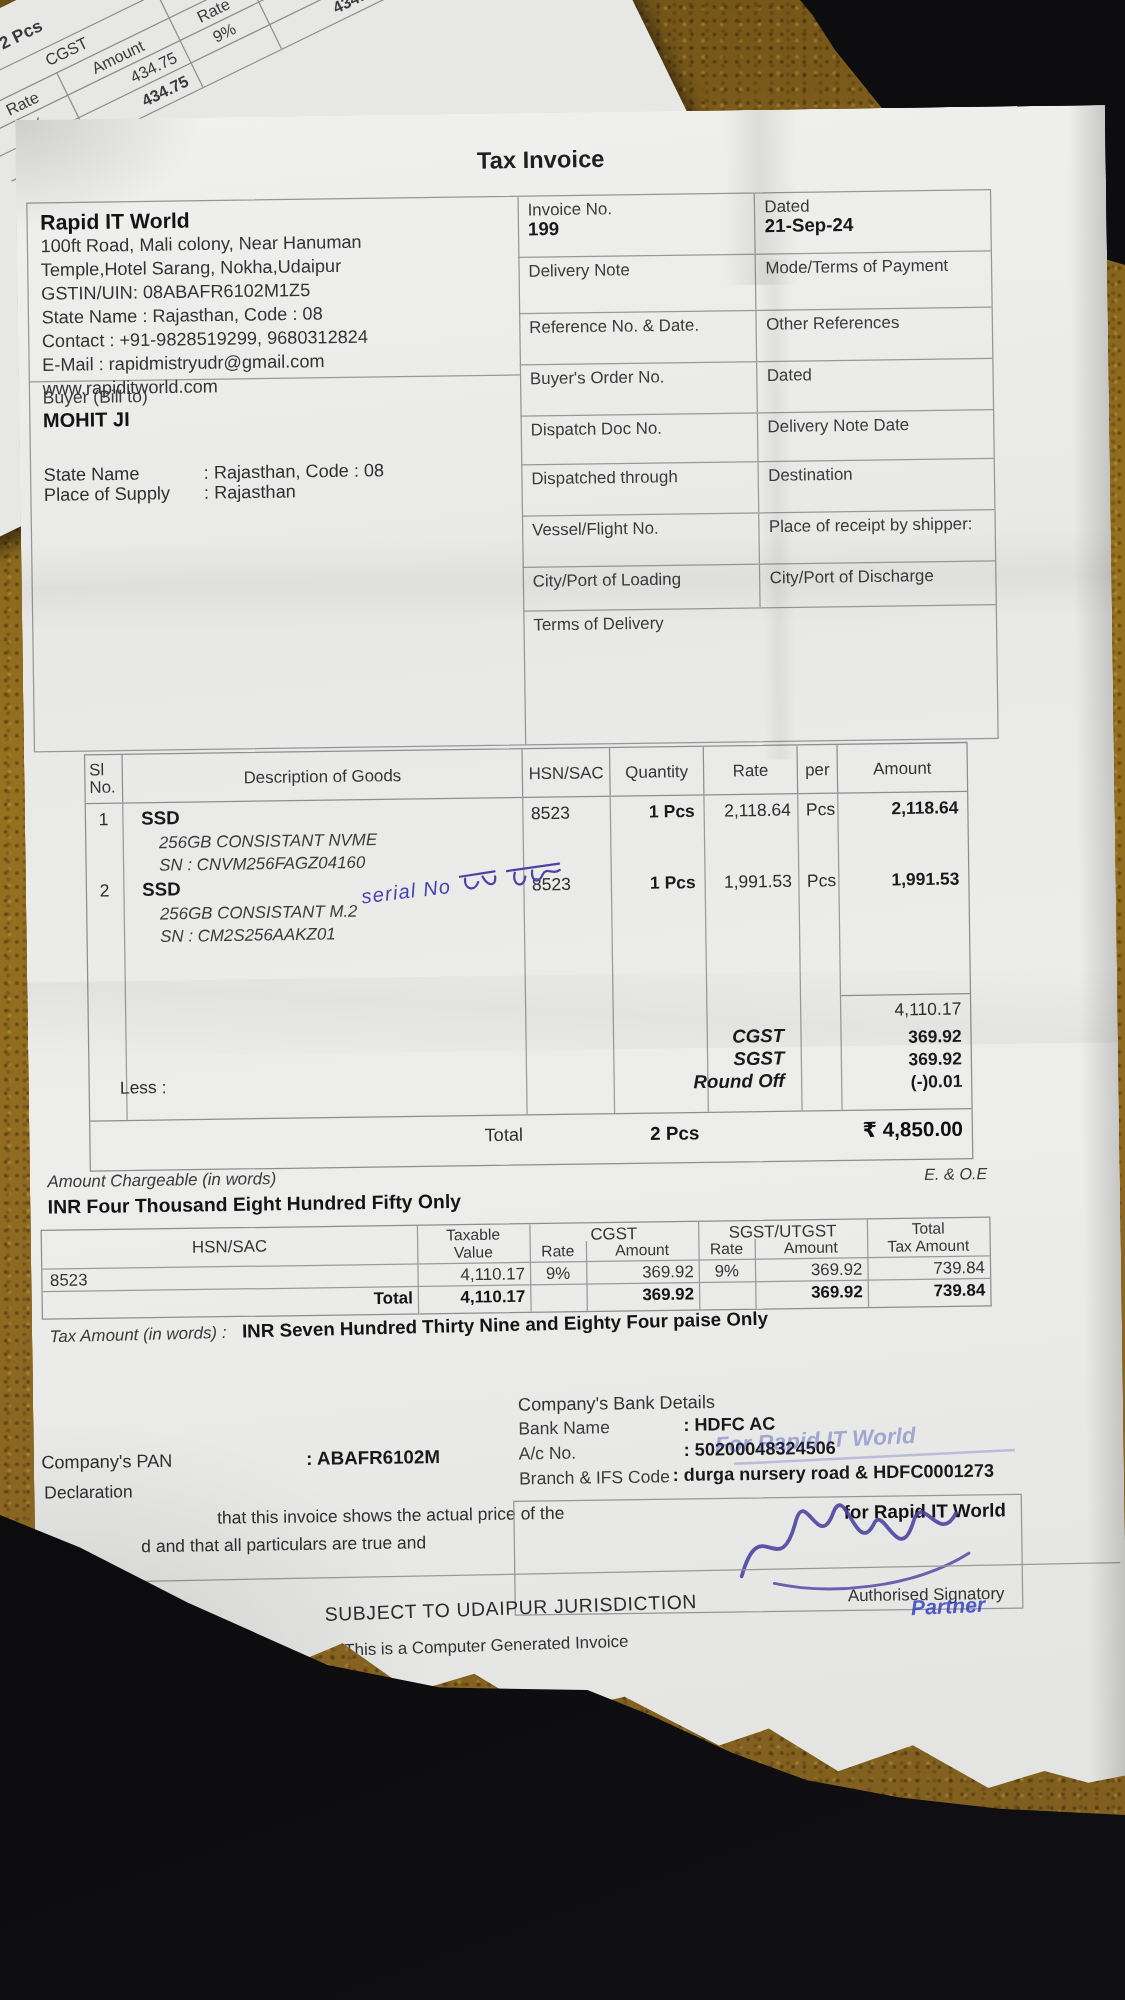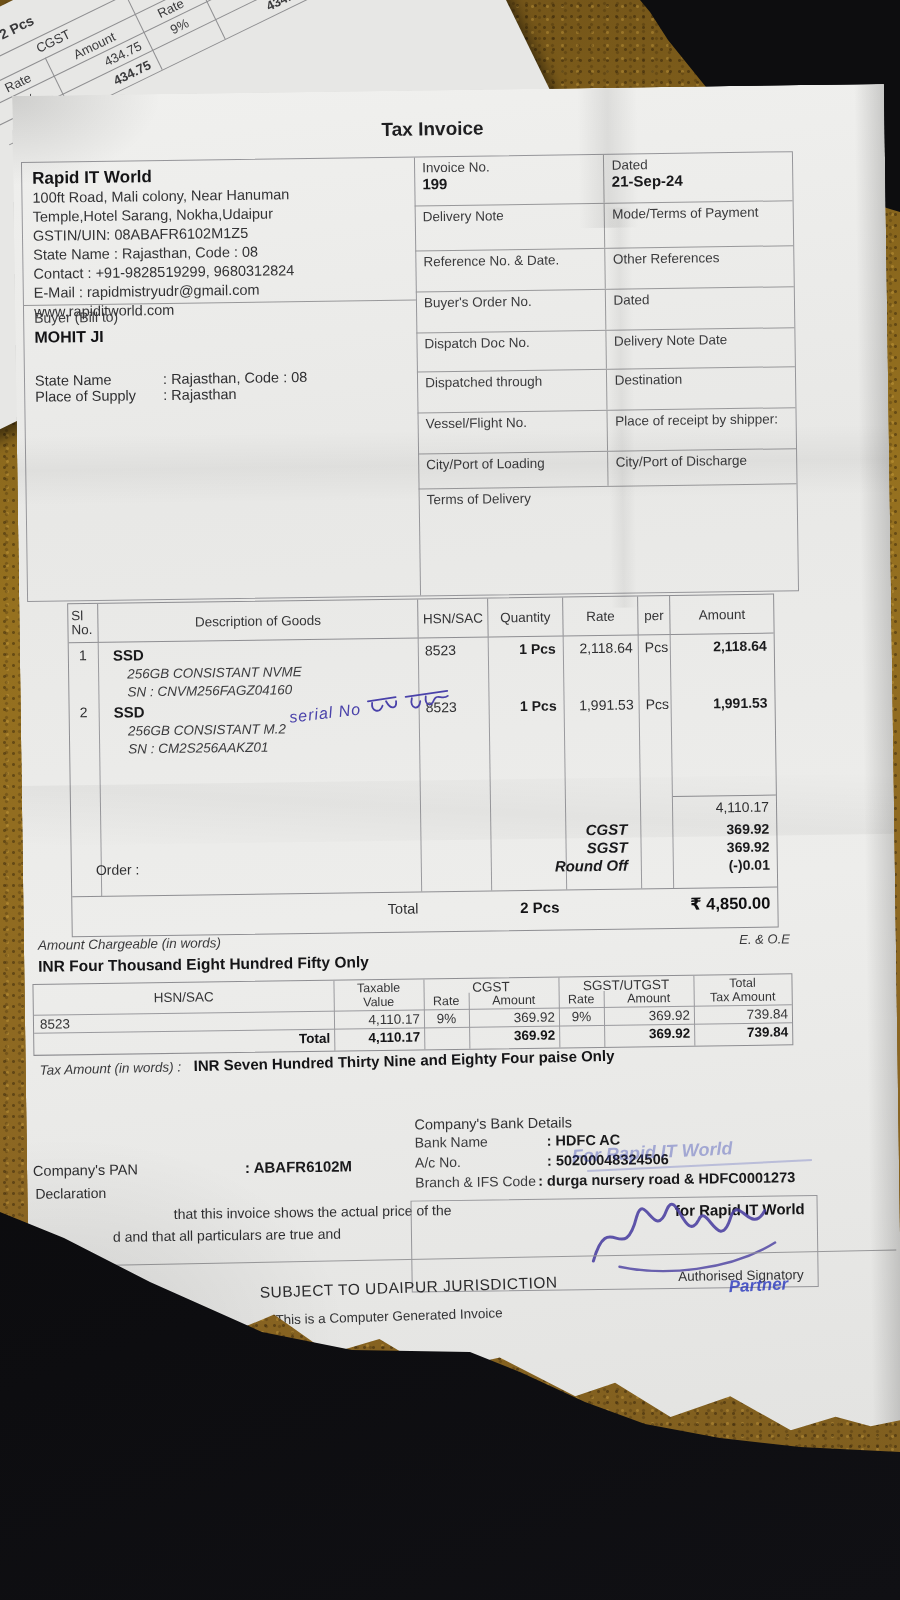--- a/index.html
+++ b/index.html
@@ -266,21 +266,21 @@
         <div class="abs b r" style="left:602px;top:62px;width:96px;color:#1a1a1c;">1,991.53</div>
 
         <div class="abs" style="left:602px;top:162px;width:103px;border-top:1px solid #8e8e92;"></div>
         <div class="abs r" style="left:602px;top:166px;width:96px;">4,110.17</div>
         <div class="abs b i r" style="left:150px;top:186px;width:406px;font-size:15px;color:#1a1a1c;">CGST</div>
         <div class="abs b i r" style="left:150px;top:204px;width:406px;font-size:15px;color:#1a1a1c;">SGST</div>
         <div class="abs b i r" style="left:150px;top:222px;width:406px;font-size:15px;color:#1a1a1c;">Round Off</div>
         <div class="abs b r" style="left:602px;top:188px;width:96px;color:#1a1a1c;">369.92</div>
         <div class="abs b r" style="left:602px;top:206px;width:96px;color:#1a1a1c;">369.92</div>
         <div class="abs b r" style="left:602px;top:224px;width:96px;color:#1a1a1c;">(-)0.01</div>
-        <div class="abs" style="left:24px;top:220px;font-size:14px;">Order :</div>
+        <div class="abs" style="left:24px;top:220px;font-size:14px;">Less :</div>
       </div>
       <div class="itotal">
         <div class="abs r" style="left:150px;top:8px;width:196px;font-size:14.5px;">Total</div>
         <div class="abs b r" style="left:395px;top:8px;width:92px;font-size:15px;color:#141416;">2 Pcs</div>
         <div class="abs b r" style="left:596px;top:6px;width:102px;font-size:16.5px;color:#0f0f11;">₹ 4,850.00</div>
       </div>
     </div>
 
     <div class="abs i" style="left:14px;top:842px;font-size:13.5px;color:#3a3a3c;">Amount Chargeable (in words)</div>
     <div class="abs i r" style="left:660px;top:846px;width:106px;font-size:13px;color:#3a3a3c;">E. &amp; O.E</div>

